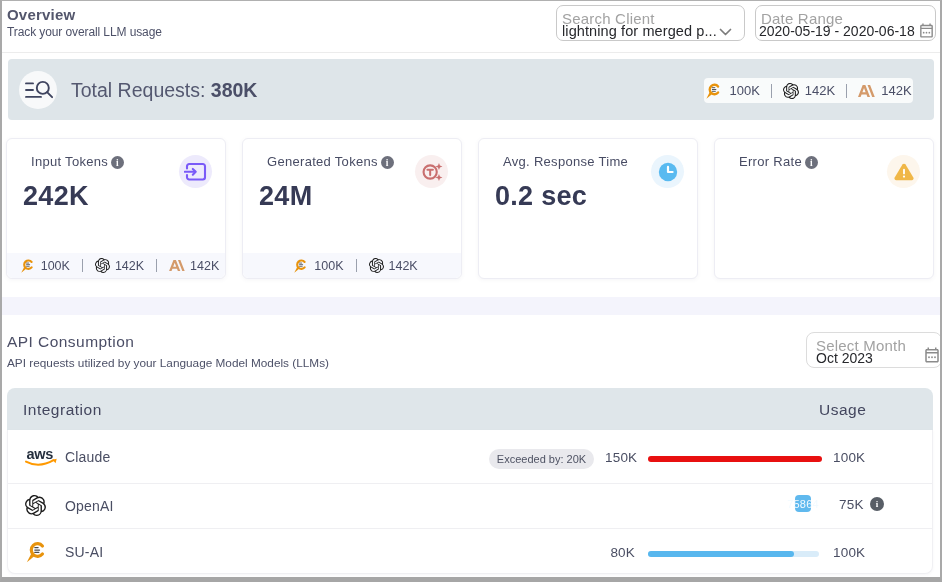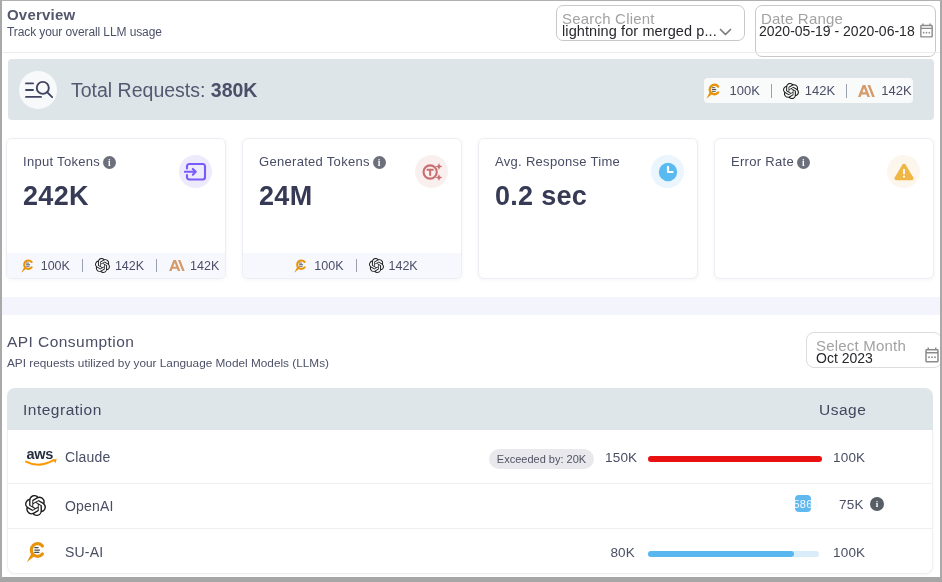--- a/index.html
+++ b/index.html
@@ -19,21 +19,21 @@
 .banner { left:8px; top:59px; width:926px; height:61px; background:#dee5e9; border-radius:4px; }
 .banner-ic { left:19px; top:71px; width:38px; height:38px; border-radius:50%; background:rgba(255,255,255,0.78); }
 .banner-txt { left:71px; top:79px; font-size:19.5px; color:#545870; }
 .banner-txt b { font-weight:700; color:#4b4f68; }
 .chips { left:704px; top:78px; width:209px; height:25px; background:rgba(255,255,255,0.82); border-radius:4px; display:flex; align-items:center; justify-content:center; }
 .chipgrp { display:flex; align-items:center; gap:6px; font-size:13px; color:#4a4e66; }
 .chipdiv { width:1px; height:14px; background:#9aa0ad; margin:0 11px; }
 
 
 .card { top:138px; width:220px; height:141px; background:#fff; border:1px solid #ededf4; border-radius:6px; box-shadow:0 1px 4px rgba(80,80,120,0.06); }
-.card-title { position:absolute; left:16px; top:15px; font-size:13px; color:#484c64; letter-spacing:.3px; display:flex; align-items:flex-end; gap:3px; }
+.card-title { position:absolute; left:24px; top:15px; font-size:13px; color:#484c64; letter-spacing:.3px; display:flex; align-items:flex-end; gap:3px; }
 .card-val { position:absolute; left:16px; top:42px; font-size:27px; font-weight:700; color:#363a55; letter-spacing:.3px; }
 .card-ic { position:absolute; right:13px; top:16px; width:33px; height:33px; border-radius:50%; display:flex; align-items:center; justify-content:center; }
 .card-foot { position:absolute; left:0; right:0; bottom:0; height:25px; background:#f7f8fd; border-radius:0 0 6px 6px; display:flex; align-items:center; justify-content:center; padding-left:7px; }
 .fgrp { display:flex; align-items:center; gap:5px; font-size:12.5px; color:#4a4e66; }
 .fdiv { width:1px; height:13px; background:#9aa0ad; margin:0 12px; }
 .info-i { display:inline-flex; width:13px; height:13px; border-radius:50%; background:#6d707c; color:#fff; font-size:9.5px; font-weight:700; align-items:center; justify-content:center; font-family:"Liberation Serif",serif; margin-top:2px; }
 
 
 .band { left:2px; top:297px; width:938px; height:18px; background:#f4f4fc; }
 
@@ -61,21 +61,21 @@
 <div class="abs h-sub">Track your overall LLM usage</div>
 
 <div class="abs fieldbox" style="left:556px; top:5px; width:189px; height:36px;">
   <div class="fb-label">Search Client</div>
   <div style="position:absolute; left:5px; top:17px; font-size:14.5px; font-weight:500; color:#27282c; letter-spacing:.1px;">lightning for merged p...</div>
   <svg style="position:absolute; right:12px; top:22px;" width="13" height="8" viewBox="0 0 13 8">
       <path d="M1.5 1.5 L6.5 6.5 L11.5 1.5" stroke="#7c7c7c" stroke-width="1.7" fill="none" stroke-linecap="round" stroke-linejoin="round"></path>
     </svg>
 </div>
 
-<div class="abs fieldbox" style="left:755px; top:5px; width:181px; height:52px;padding-left:19px;">
+<div class="abs fieldbox" style="left:755px; top:5px; width:181px; height:36px;padding-left:19px;">
   <div class="fb-label">Date Range</div>
   <div style="position:absolute; left:3px; top:17px; font-size:14px; font-weight:500; color:#27282c;">2020-05-19 - 2020-06-18</div>
   <svg style="position:absolute; right:0px; top:16px;" width="17" height="17" viewBox="0 0 24 24">
       <path fill="#8b8b8b" d="M19 4h-1V2h-2v2H8V2H6v2H5c-1.1 0-2 .9-2 2v14c0 1.1.9 2 2 2h14c1.1 0 2-.9 2-2V6c0-1.1-.9-2-2-2zm0 16H5V10h14v10zM5 8V6h14v2H5z"></path>
       <circle cx="8" cy="15" r="1.2" fill="#8b8b8b"></circle>
       <circle cx="12" cy="15" r="1.2" fill="#8b8b8b"></circle>
       <circle cx="16" cy="15" r="1.2" fill="#8b8b8b"></circle>
     </svg>
 </div>
 

